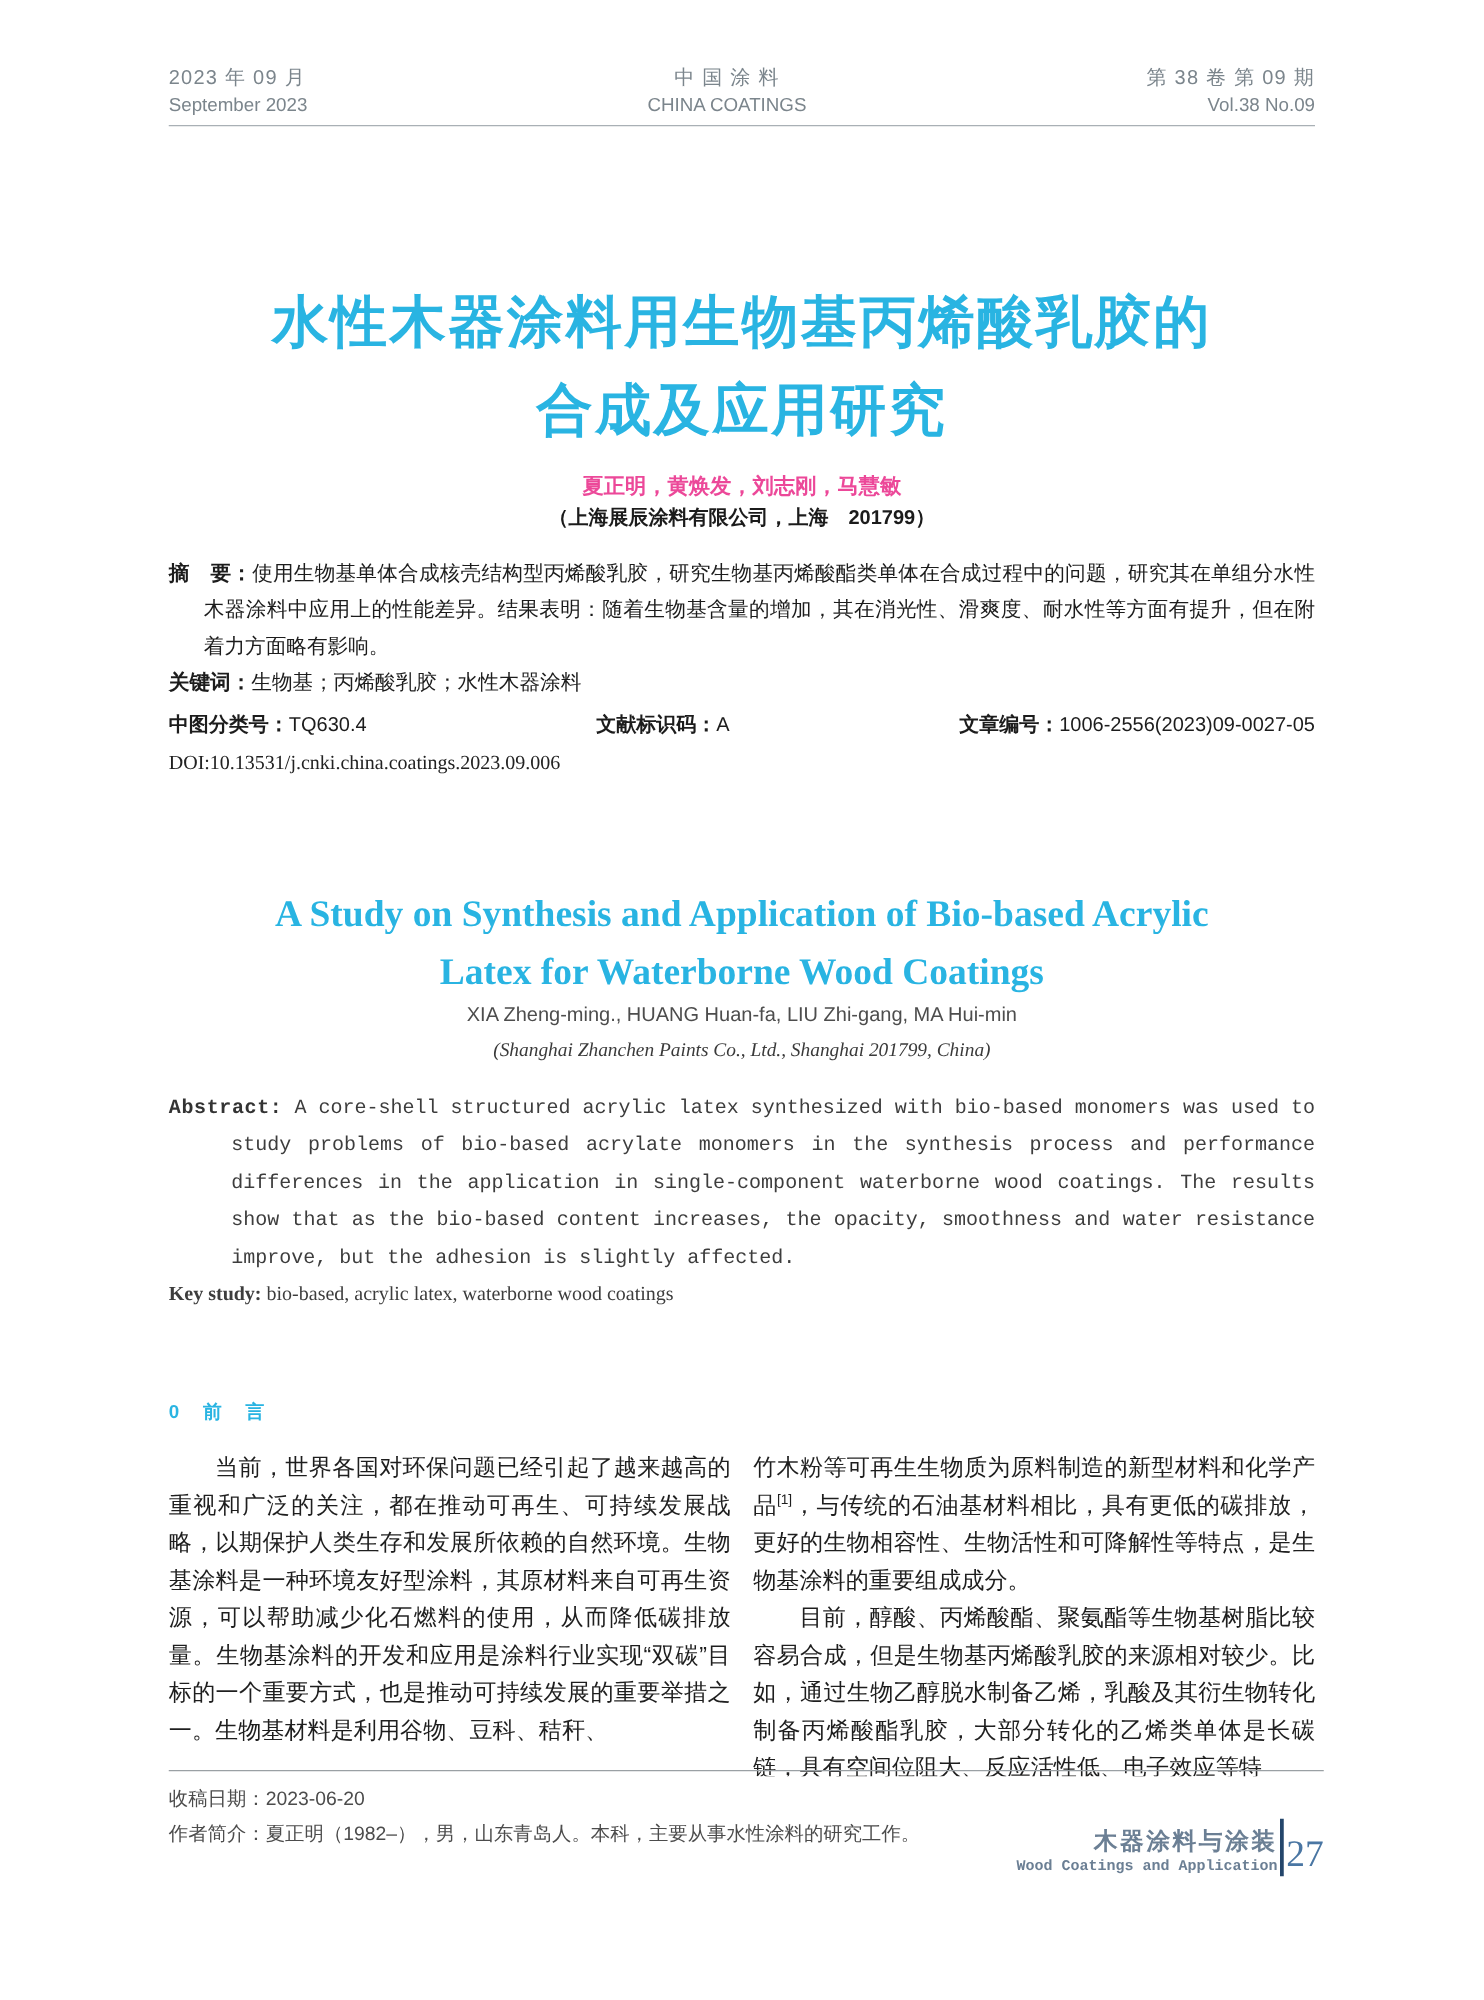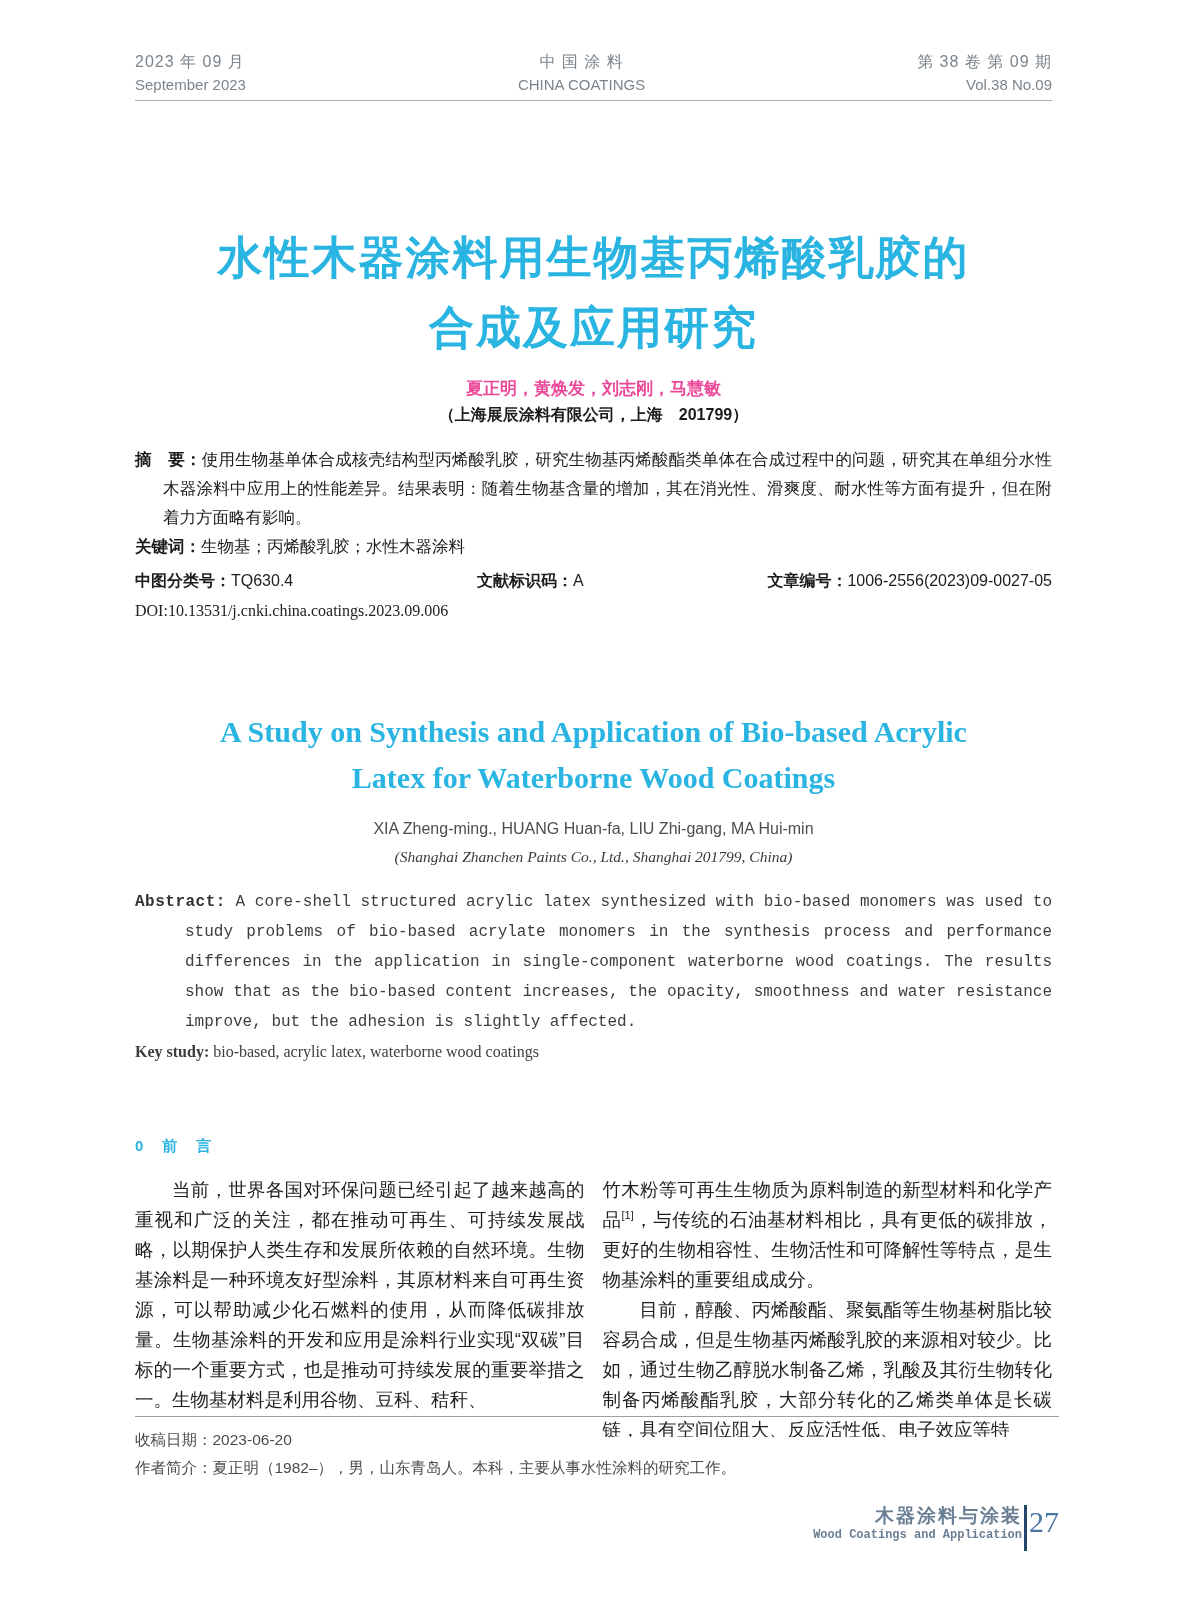--- a/index.html
+++ b/index.html
@@ -24,41 +24,41 @@
   .abstract-cn { margin-top: 18px; font-size: 16.5px; line-height: 29px; color: #1c1c1c; text-align: justify; padding-left: 28px; text-indent: -28px; }
   .kw-cn { font-size: 16.5px; line-height: 29px; color: #1c1c1c; }
   .lbl { font-weight: bold; }
 
   
   .meta-row { margin-top: 8px; display: flex; justify-content: space-between; font-size: 16px; line-height: 24px; color: #1c1c1c; }
   .doi { margin-top: 6px; font-family: "Liberation Serif", serif; font-size: 16px; line-height: 24px; color: #222; }
 
   
   .title-en { margin-top: 86px; text-align: center; color: #29b4e2; font-family: "Liberation Serif", serif; font-weight: bold; font-size: 30px; line-height: 46px; }
-  .authors-en { margin-top: 16px; text-align: center; font-size: 16px; color: #4d4d4d; line-height: 24px; }
+  .authors-en { text-align: center; font-size: 16px; color: #4d4d4d; line-height: 24px; }
   .affil-en { margin-top: 4px; text-align: center; font-family: "Liberation Serif", serif; font-style: italic; font-size: 15.5px; color: #3a3a3a; line-height: 24px; }
 
   
   .abstract-en { margin-top: 18px; font-family: Liberation Mono, monospace; font-size: 16px; line-height: 30px; color: #3d3d3d; text-align: justify; padding-left: 50px; text-indent: -50px; }
   .abstract-en .lbl { letter-spacing: 0.5px; color: #333; }
   .kw-en { font-family: "Liberation Serif", serif; font-size: 16px; line-height: 30px; color: #3d3d3d; }
 
   
   .sec-heading { margin-top: 64px; color: #29b4e2; font-weight: bold; font-size: 15px; line-height: 30px; letter-spacing: 2px; }
   .columns { margin-top: 14px; display: flex; gap: 18px; height: 262px; overflow: hidden; }
   .col { flex: 1; font-size: 18.5px; line-height: 30px; color: #1e1e1e; text-align: justify; }
   .col p { text-indent: 2em; }
   .col p.cont { text-indent: 0; }
   .col sup { font-size: 11px; vertical-align: super; line-height: 0; }
 
   
   .footnote { position: absolute; left: 135px; right: 128px; top: 1416px; border-top: 1.5px solid #9aa0a4; padding-top: 9px; color: #4c4c4c; font-size: 15.5px; line-height: 28px; }
 
   
-  .footer-brand { position: absolute; right: 128px; top: 1505px; display: flex; align-items: flex-start; gap: 2px; }
+  .footer-brand { position: absolute; right: 128px; top: 1455px; display: flex; align-items: flex-end; gap: 2px; }
   .fb-text { text-align: right; color: #6b7f94; }
   .fb-cn { font-size: 19px; font-weight: bold; letter-spacing: 2px; line-height: 22px; }
   .fb-en { font-family: Liberation Mono, monospace; font-weight: bold; font-size: 12px; line-height: 16px; }
   .fb-bar { width: 3px; height: 46px; background: #24466b; }
   .fb-page { font-family: "Liberation Serif", serif; font-size: 30px; color: #4a76a3; }
 </style>
 </head>
 <body>
 
 <div class="page">

